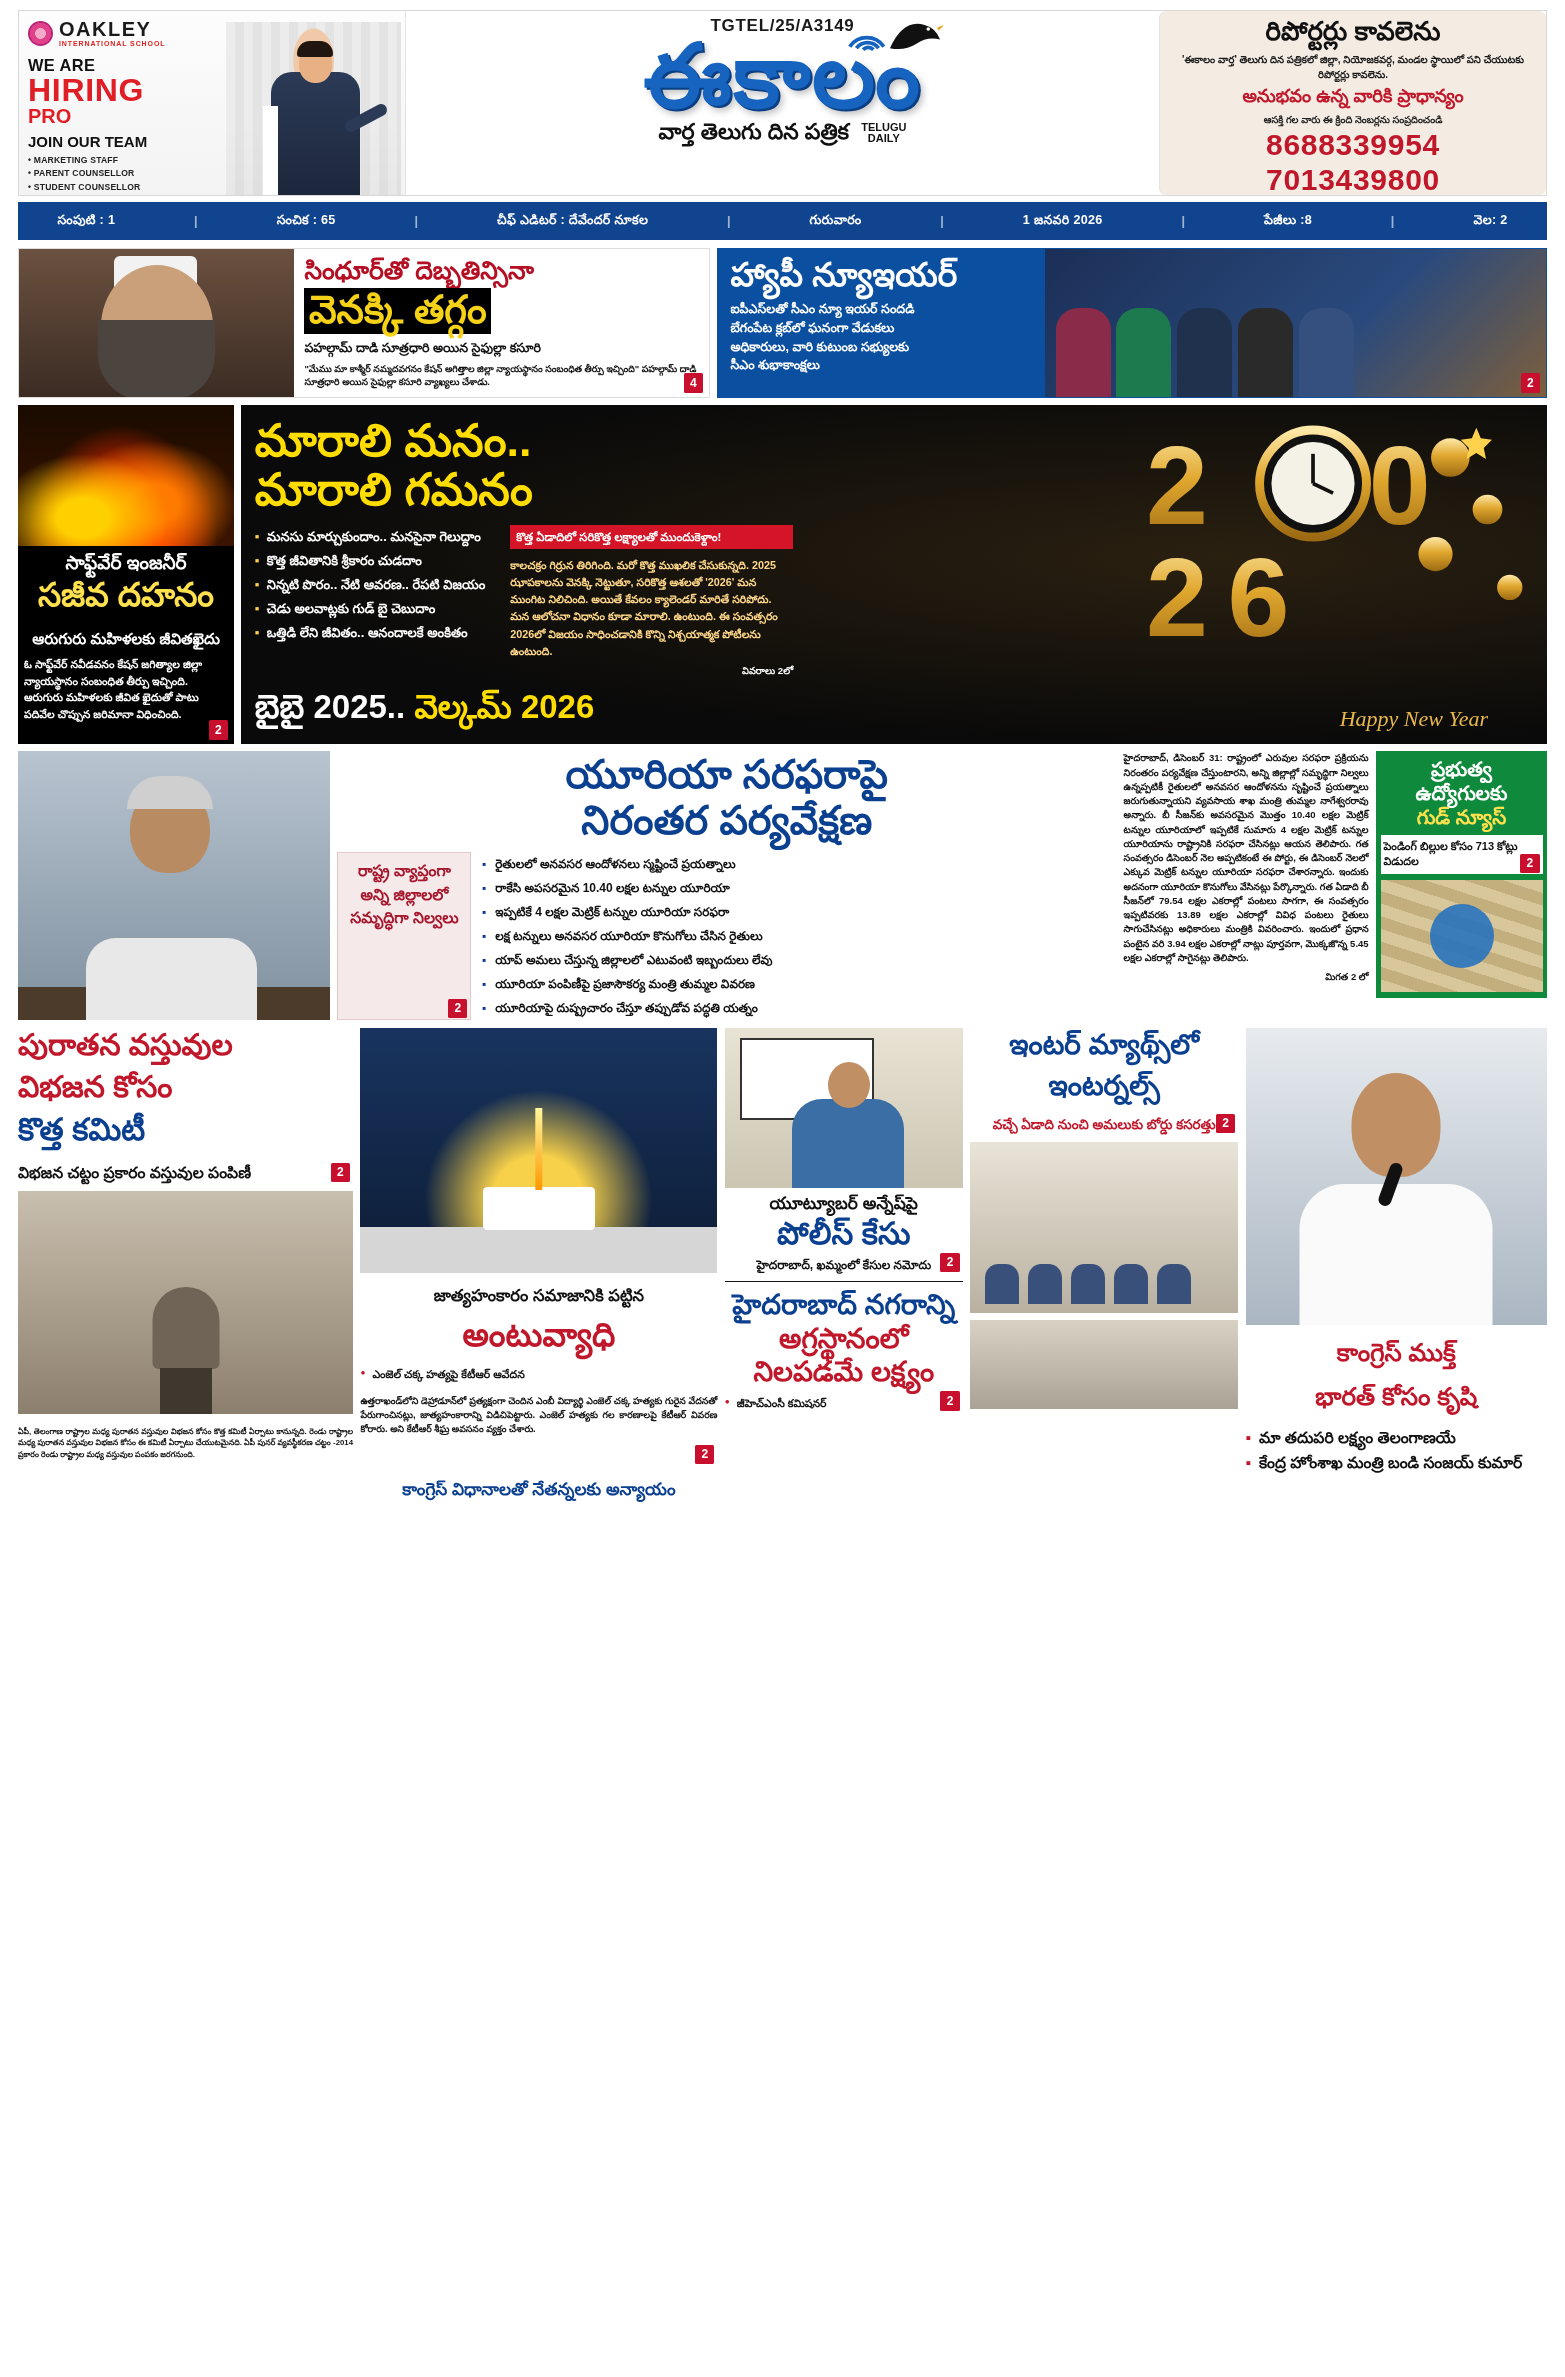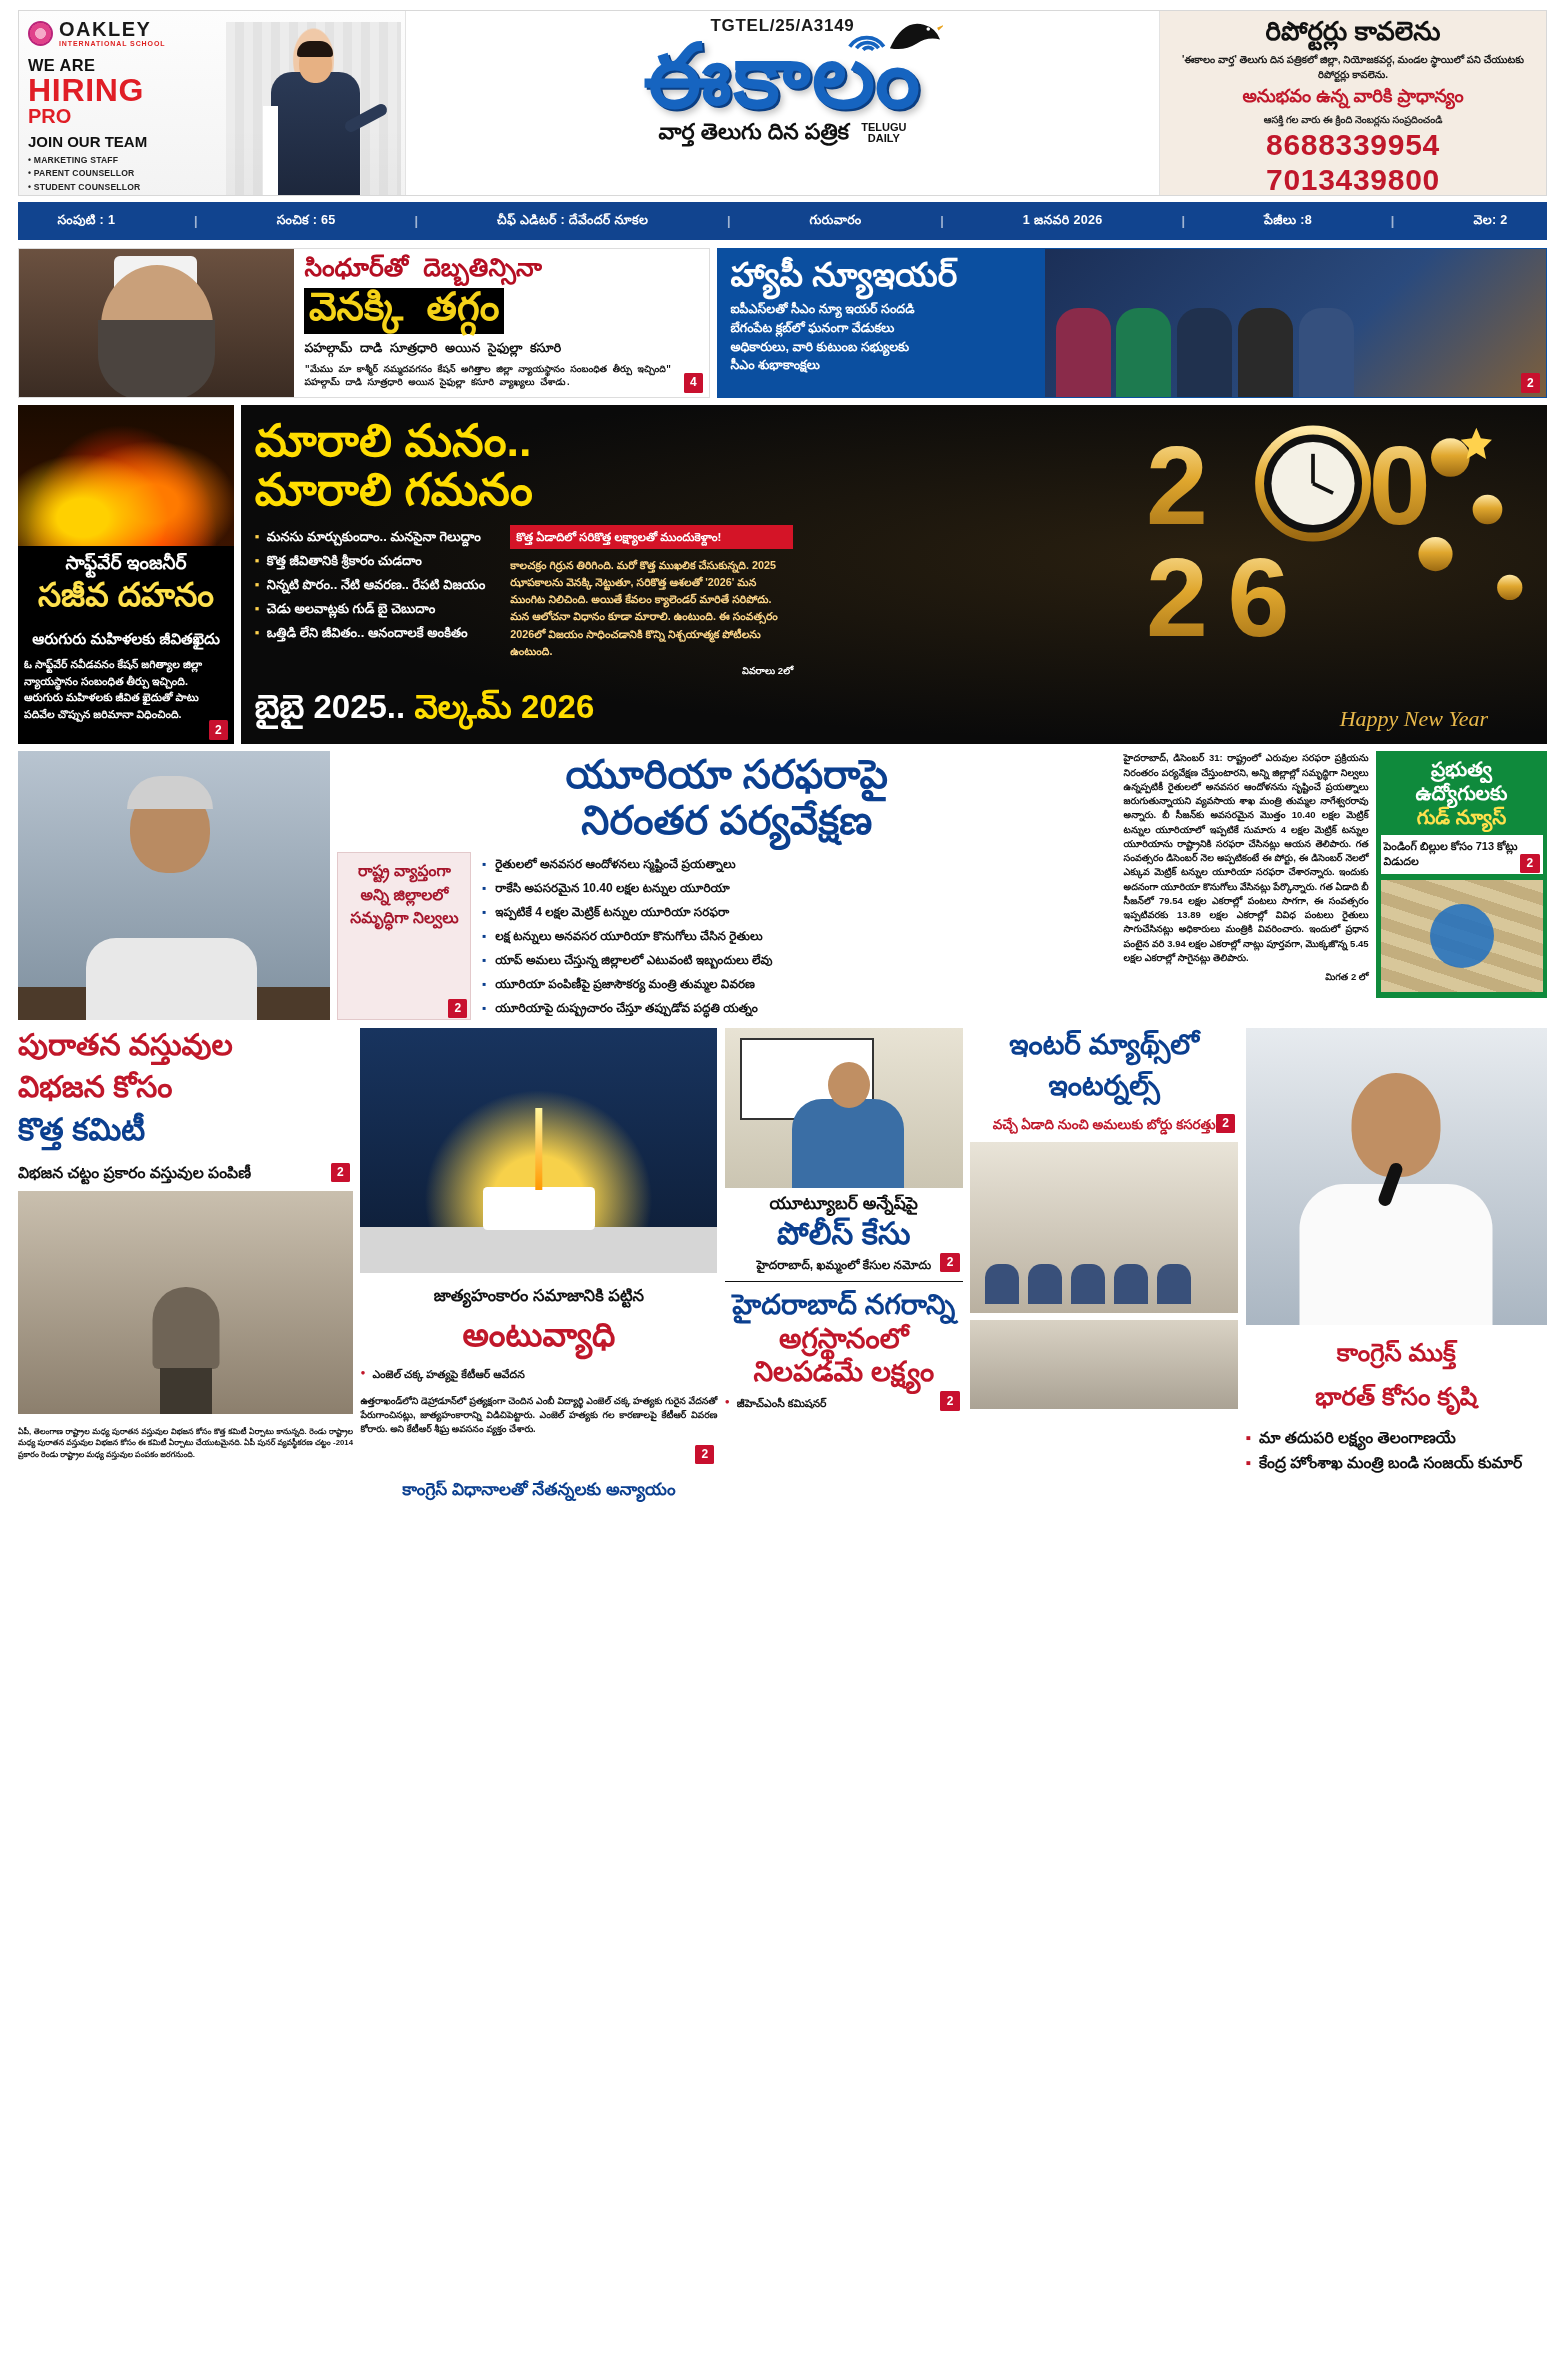--- a/index.html
+++ b/index.html
@@ -72,39 +72,39 @@
   .logo-sub { font-size: 22px; font-weight: bold; color:#111; margin-top: 1.5px; }
   .badge-daily {
     display:inline-block; vertical-align: middle; margin-left: 6px;
     font-size: 11px; font-weight: bold; color:#111; line-height:1.05; text-align:center;
   }
   .bird { position:absolute; right: 216px; top: 3px; width: 59px; height: 42px; }
   .wifi-arcs { position:absolute; right: 269px; top: 6px; width: 45px; height: 37px; }
 
   .mh-right {
     width: 387px; background: #f4ece3; border-left: 0.7px solid #e3e3e3;
-    padding: 6px 10.4px; text-align: center;
+    padding: 6px 10.4px; text-align: center; border-radius: 7px;
   }
   .mr-title { font-size: 26px; font-weight: bold; color:#111; line-height:1.1; }
   .mr-body { font-size: 10px; font-weight: bold; color:#1a1a1a; line-height: 1.5; margin-top: 6px; }
   .mr-em { font-size: 18px; font-weight: bold; color:#c0172a; margin-top: 4.5px; }
   .mr-note { font-size: 9.7px; font-weight: bold; color:#222; margin-top: 3px; }
   .mr-phone { font-size: 30px; font-weight: bold; color:#c0172a; line-height: 1.15; letter-spacing:0.7px; }
 
   
   .infobar {
     margin-top: 6px; height: 38px; background: #11448f; color:#fff;
     display:flex; align-items:center; justify-content: space-around;
     font-size: 12.6px; font-weight: bold; letter-spacing: 0.3px;
   }
   .infobar .sep { opacity:.6; }
 
   
   .row { display:flex; gap: 7.4px; margin-top: 7.4px; }
-  .teaser-left { width: 692px; background:#fff; border:0.7px solid #ddd; display:flex;font-family:Liberation Mono, monospace; }
+  .teaser-left { width: 692px; background:#fff; border:0.7px solid #ddd; display:flex; }
   .t-photo {
     width: 275px; background:
       linear-gradient(180deg,#6b5140 0%,#3b2c23 100%);
     position: relative; overflow:hidden;
   }
   .t-photo .face { position:absolute; left: 82px; top: 16.4px; width: 112px; height: 123px; background:#c9a07a; border-radius: 50% 50% 45% 45%; }
   .t-photo .cap { position:absolute; left: 95px; top: 7.4px; width: 83px; height: 31px; background:#f2f2f2; border-radius: 6px 6px 0 0; }
   .t-photo .beard { position:absolute; left: 79px; top: 71px; width: 117px; height: 80px; background:#4b443f; border-radius: 0 0 45px 45px; }
   .t-text { flex:1; padding: 7.4px 10.4px; position:relative; }
   .t-h1 { font-size: 25px; font-weight: bold; color:#b50f23; line-height:1.15; }

